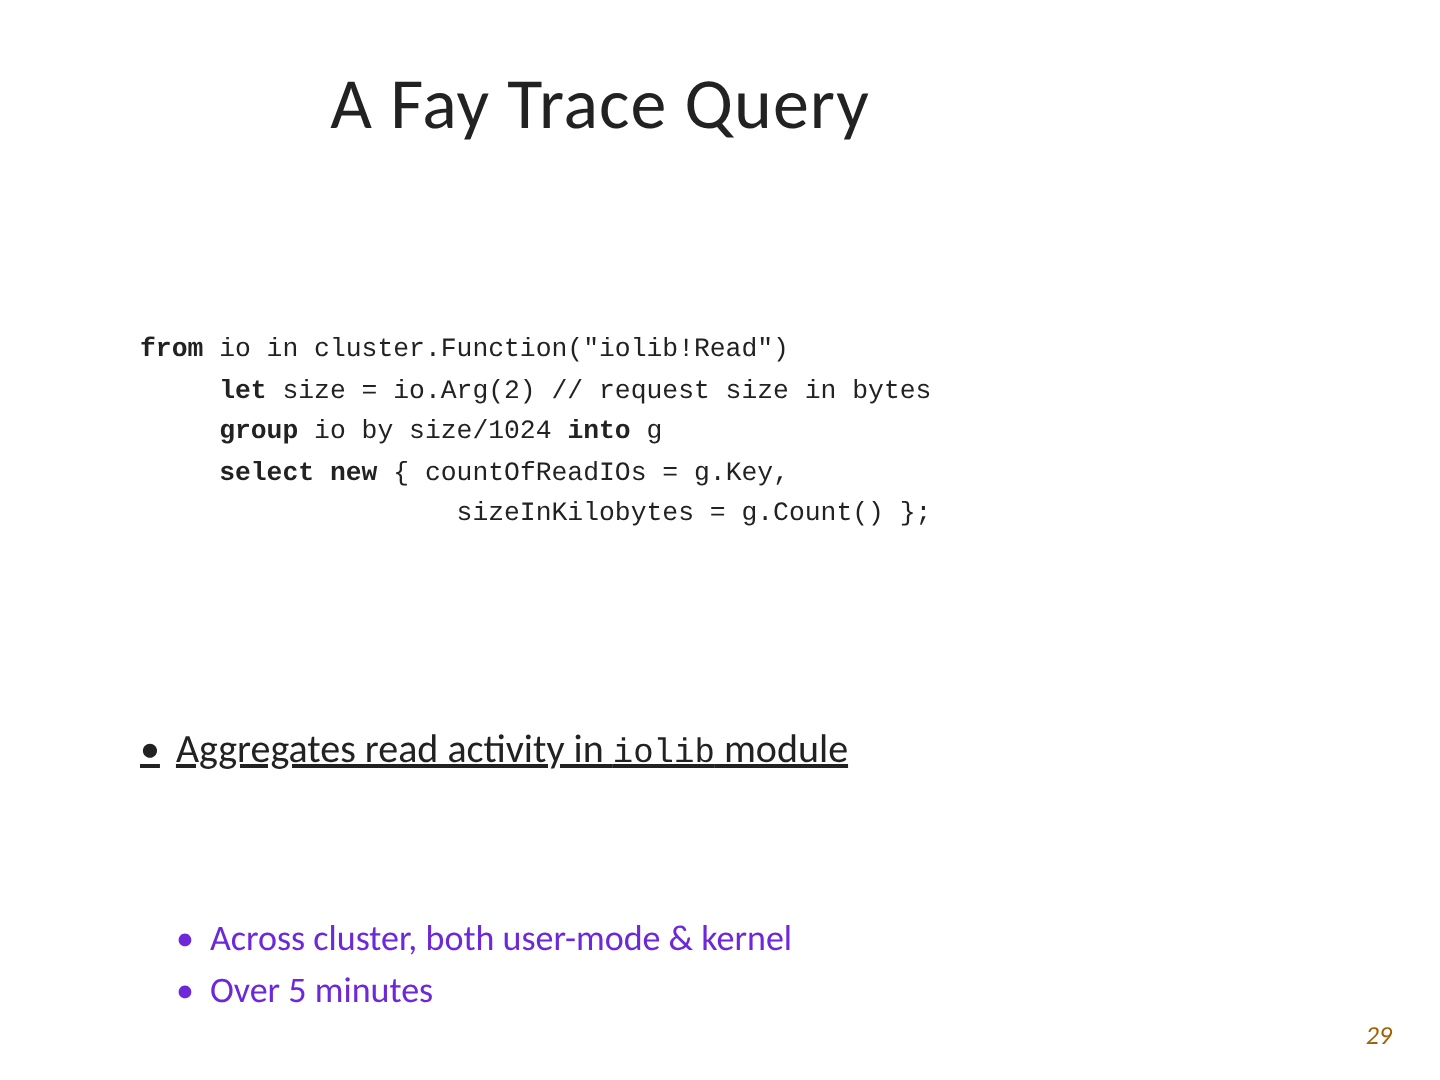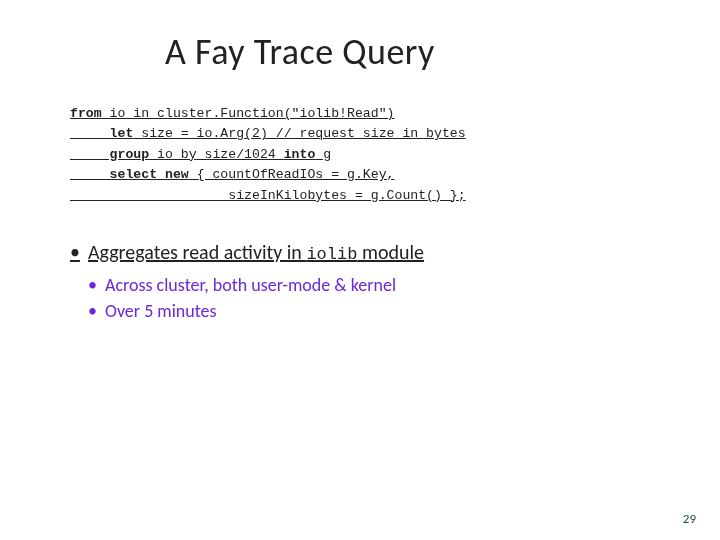--- a/index.html
+++ b/index.html
@@ -12,39 +12,39 @@
       overflow: hidden;
       position: relative;
     }
 
     .slide {
       width: 568px;
       height: 540px;
       padding: 30px 28px 30px 60px;
       display: flex;
       flex-direction: column;
+      justify-content: space-between;
     }
 
     .title {
       font-size: 36px;
       font-weight: 300;
       color: #222;
       text-align: center;
       margin-bottom: 30px;
       letter-spacing: 0.5px;
     }
 
     .code-block {
       font-family: 'Courier New', Courier, monospace;
       font-size: 13.2px;
       line-height: 1.55;
       color: #222;
       margin-bottom: 28px;
       padding-left: 10px;
-      text-decoration: underline;
     }
 
     .code-line {
       white-space: pre;
     }
 
     .kw {
       font-weight: bold;
     }
 
@@ -94,21 +94,22 @@
     code {
       font-family: 'Courier New', Courier, monospace;
       font-size: 17px;
     }
 
     .slide-number {
       position: absolute;
       bottom: 14px;
       right: 24px;
       font-size: 13px;
-      color: #14532d;
+      color: #a16207;
+      font-style: italic;
     }
   </style>
 </head>
 <body>
 
 <div class="slide">
 
   <h1 class="title">A Fay Trace Query</h1>
 
   <div class="code-block">

